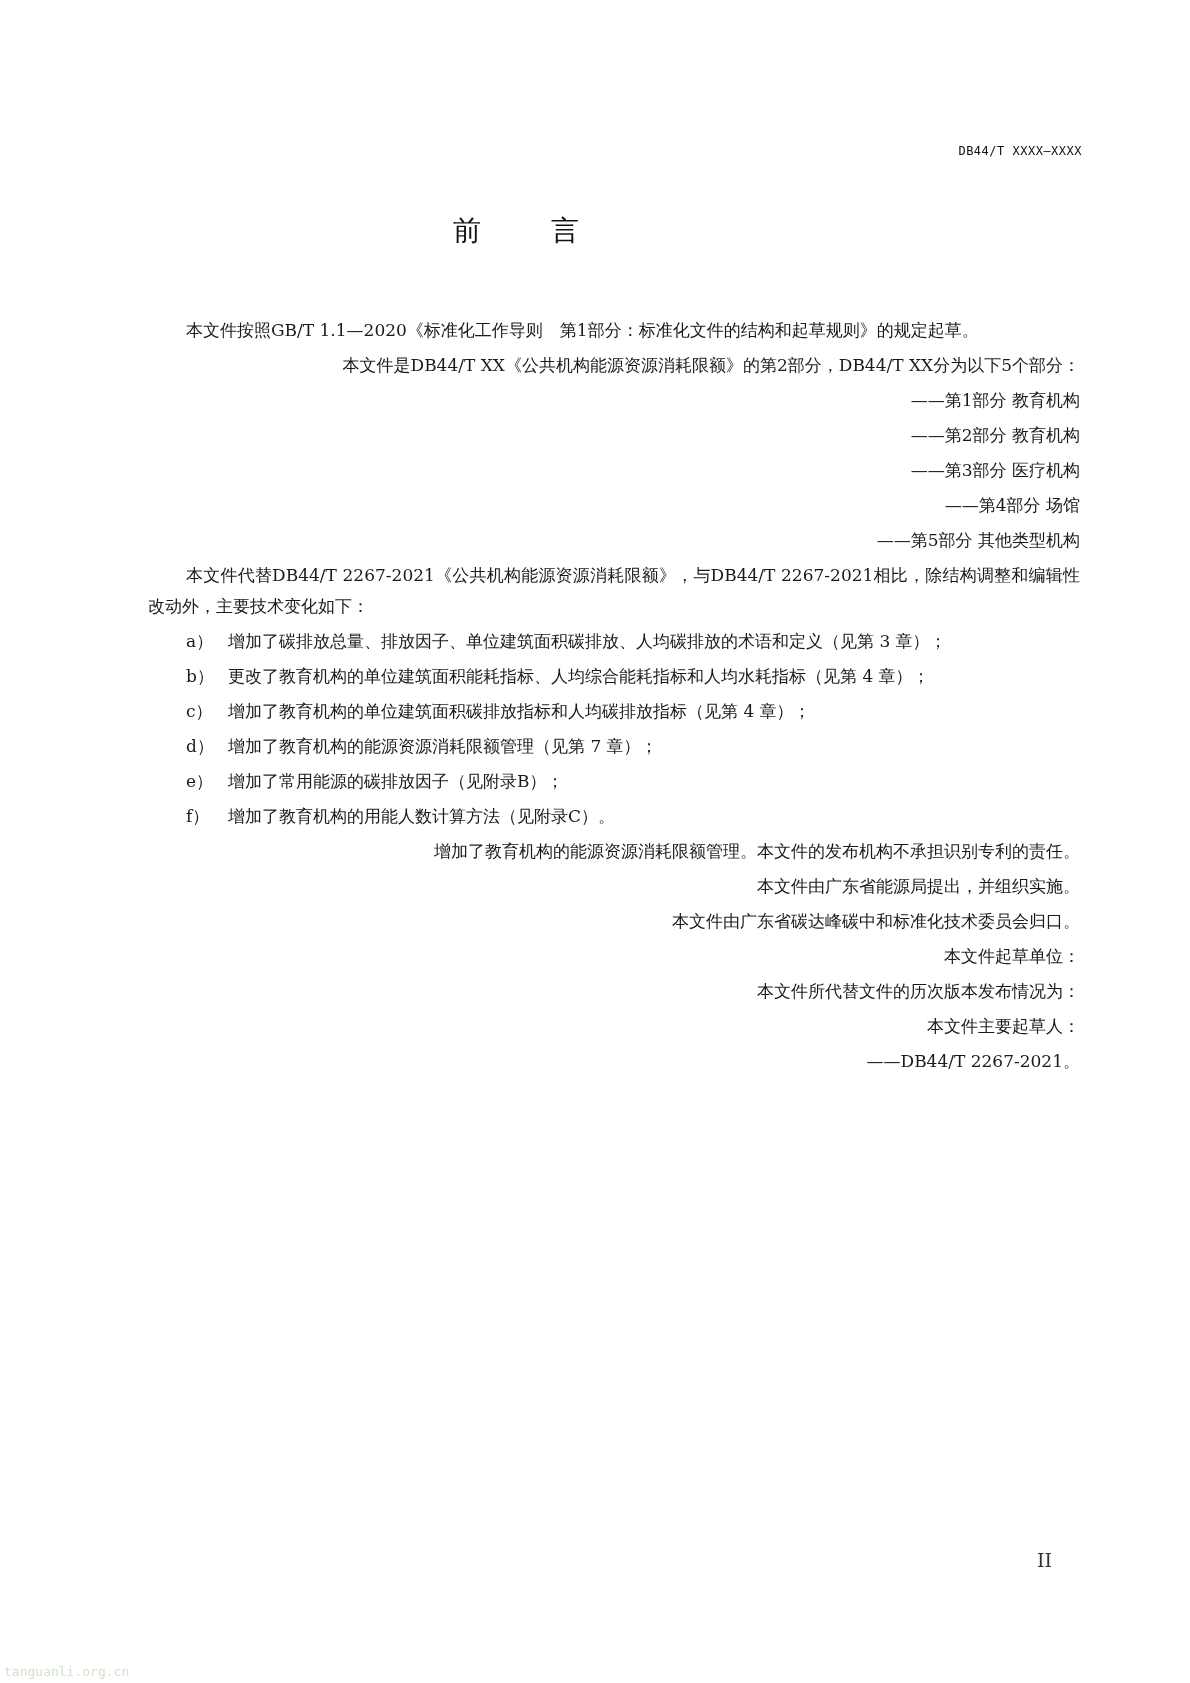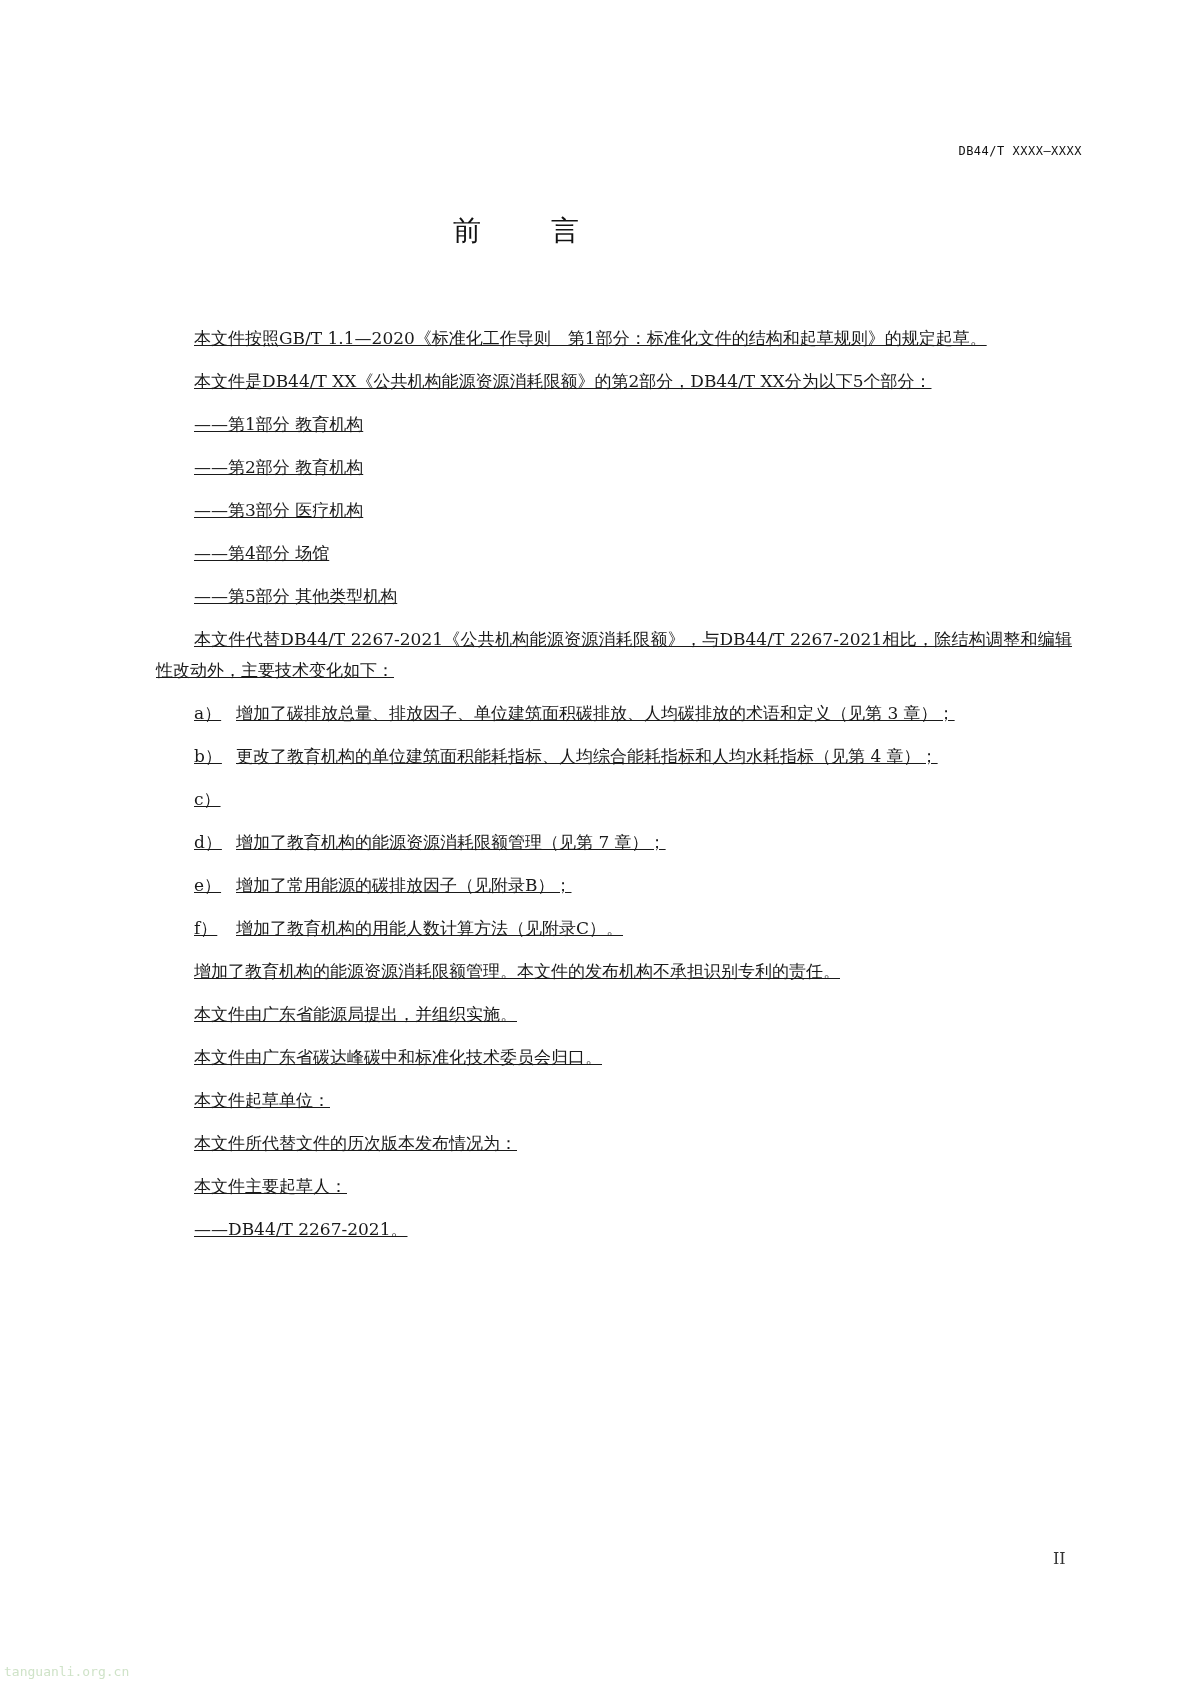--- a/index.html
+++ b/index.html
@@ -37,32 +37,31 @@
     .doc-title span { display: inline-block; }
     .doc-title .gap { width: 70px; }
     .body-text {
       position: absolute;
       top: 311px;
       left: 144px;
       width: 940px;
       font-size: 17px;
       line-height: 31px;
     }
-    .p { margin: 12px; white-space: nowrap; text-decoration: underline; }
-    .indent { padding-left: 38px; }
+    .p { margin: 4px; white-space: nowrap; }
+    .indent { padding-left: 38px; text-align: right; }
     .wrap { white-space: normal; text-indent: 38px; text-align: justify; }
     .list-item { padding-left: 38px; display: flex; }
     .list-item .marker { width: 42px; flex: none; }
     .page-number {
       position: absolute;
       top: 1549px;
       left: 1037px;
-      font-size: 16px;
+      font-size: 19px;
       color: #333;
-      margin-left: 16px;
     }
     .watermark {
       position: absolute;
       left: 4px;
       top: 1664px;
       font-family: "DejaVu Sans Mono", "Liberation Mono", monospace;
       font-size: 13px;
       color: #cfe3c8;
     }
   </style>
@@ -88,20 +87,21 @@
   <div class="p list-item">
     <span class="marker">a）</span>
     <span>增加了碳排放总量、排放因子、单位建筑面积碳排放、人均碳排放的术语和定义（见第 3 章）；</span>
   </div>
   <div class="p list-item">
     <span class="marker">b）</span>
     <span>更改了教育机构的单位建筑面积能耗指标、人均综合能耗指标和人均水耗指标（见第 4 章）；</span>
   </div>
   <div class="p list-item">
     <span class="marker">c）</span>
+    <span>增加了教育机构的单位建筑面积碳排放指标和人均碳排放指标（见第 4 章）；</span>
   </div>
   <div class="p list-item">
     <span class="marker">d）</span>
     <span>增加了教育机构的能源资源消耗限额管理（见第 7 章）；</span>
   </div>
   <div class="p list-item">
     <span class="marker">e）</span>
     <span>增加了常用能源的碳排放因子（见附录B）；</span>
   </div>
   <div class="p list-item">

